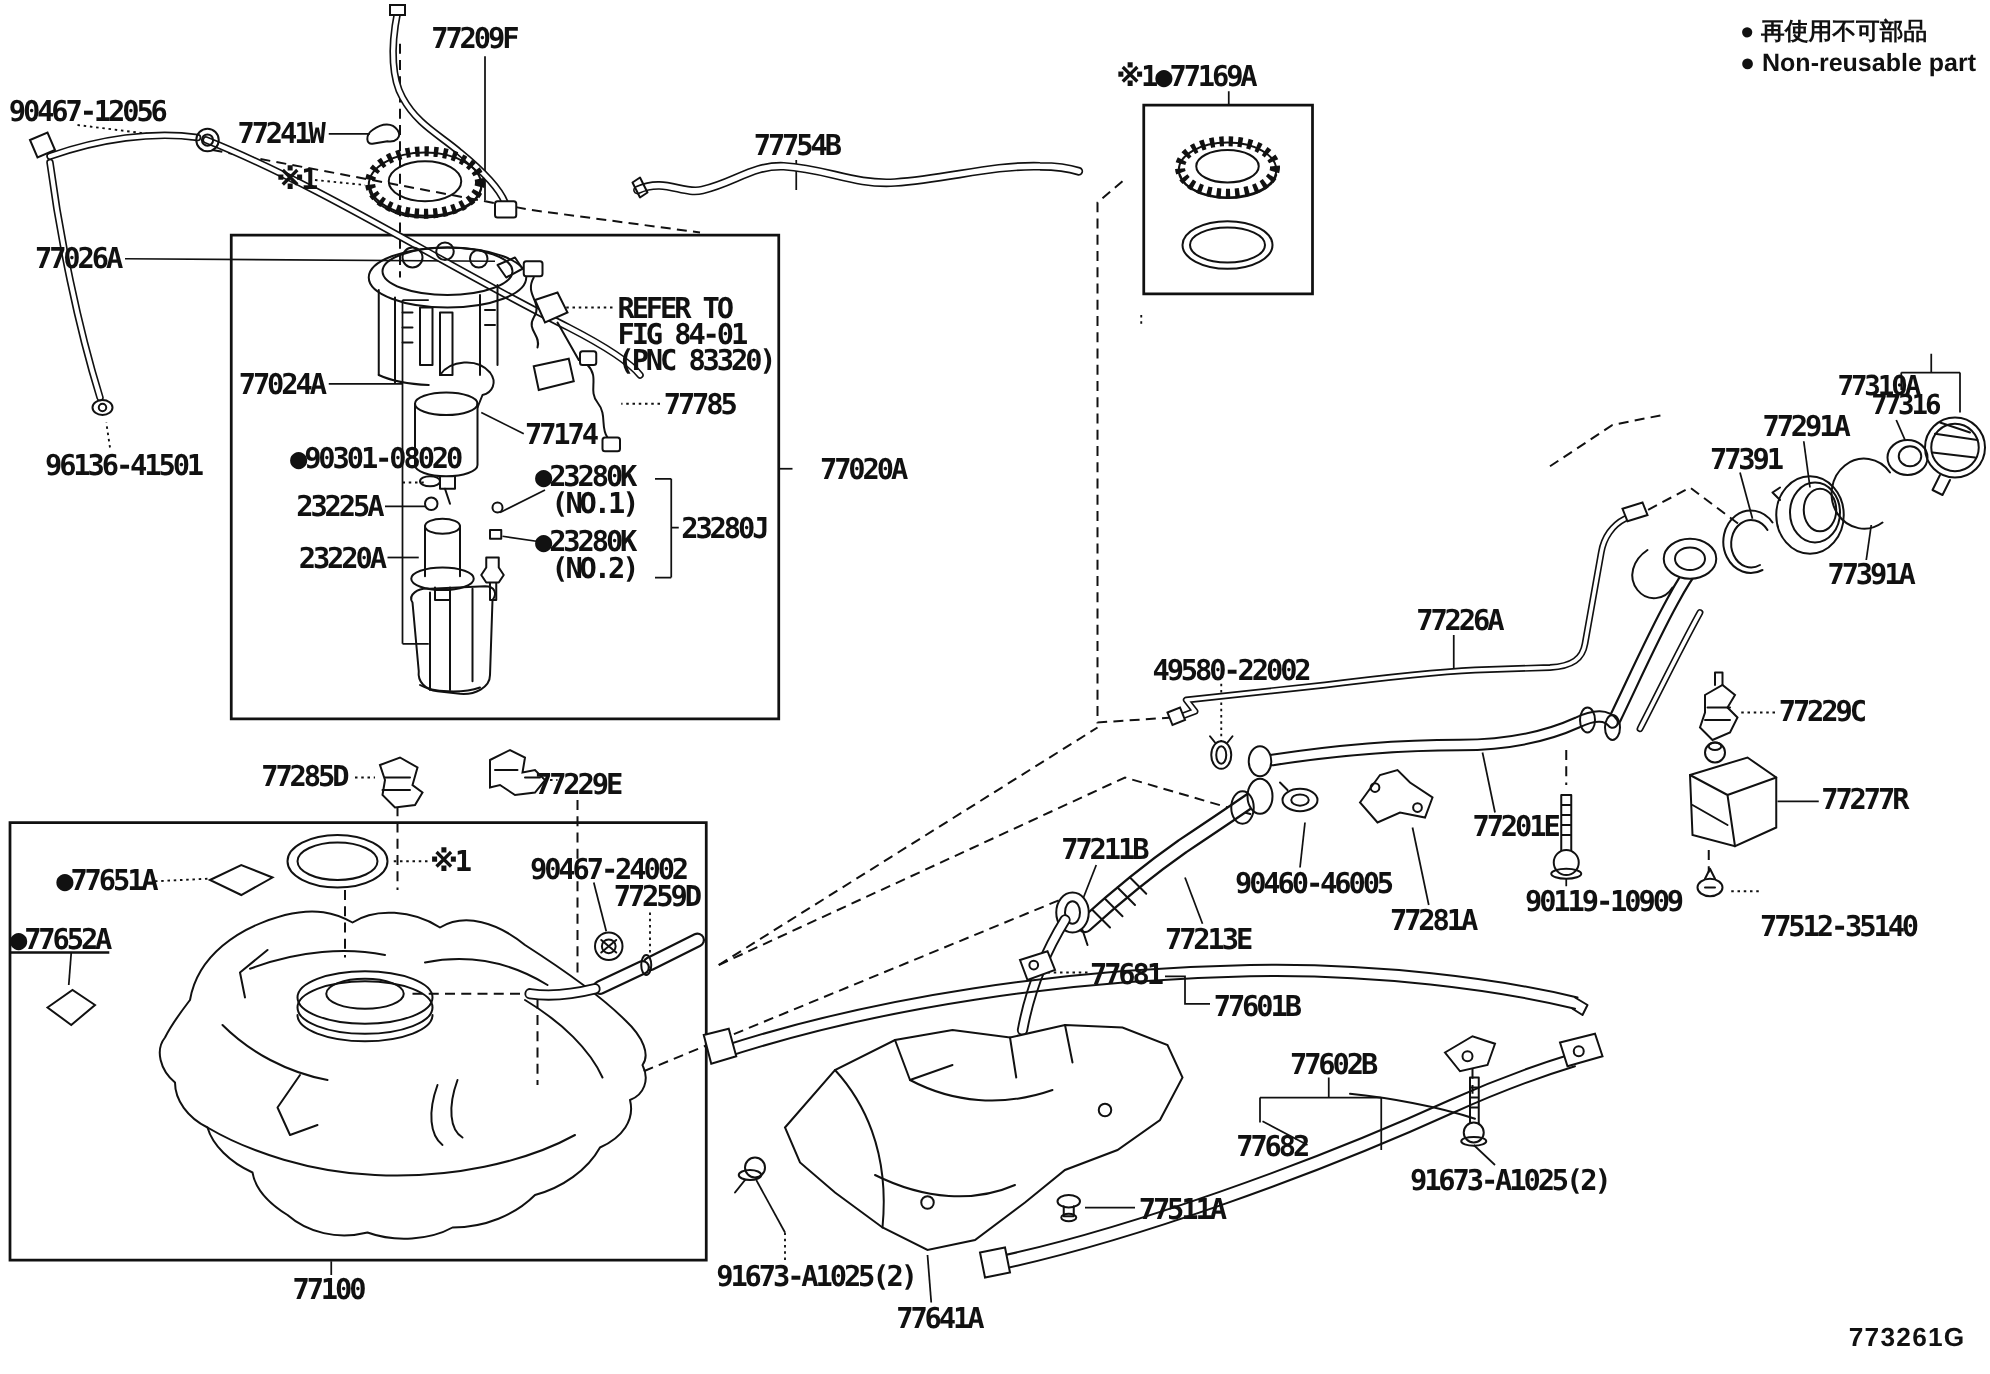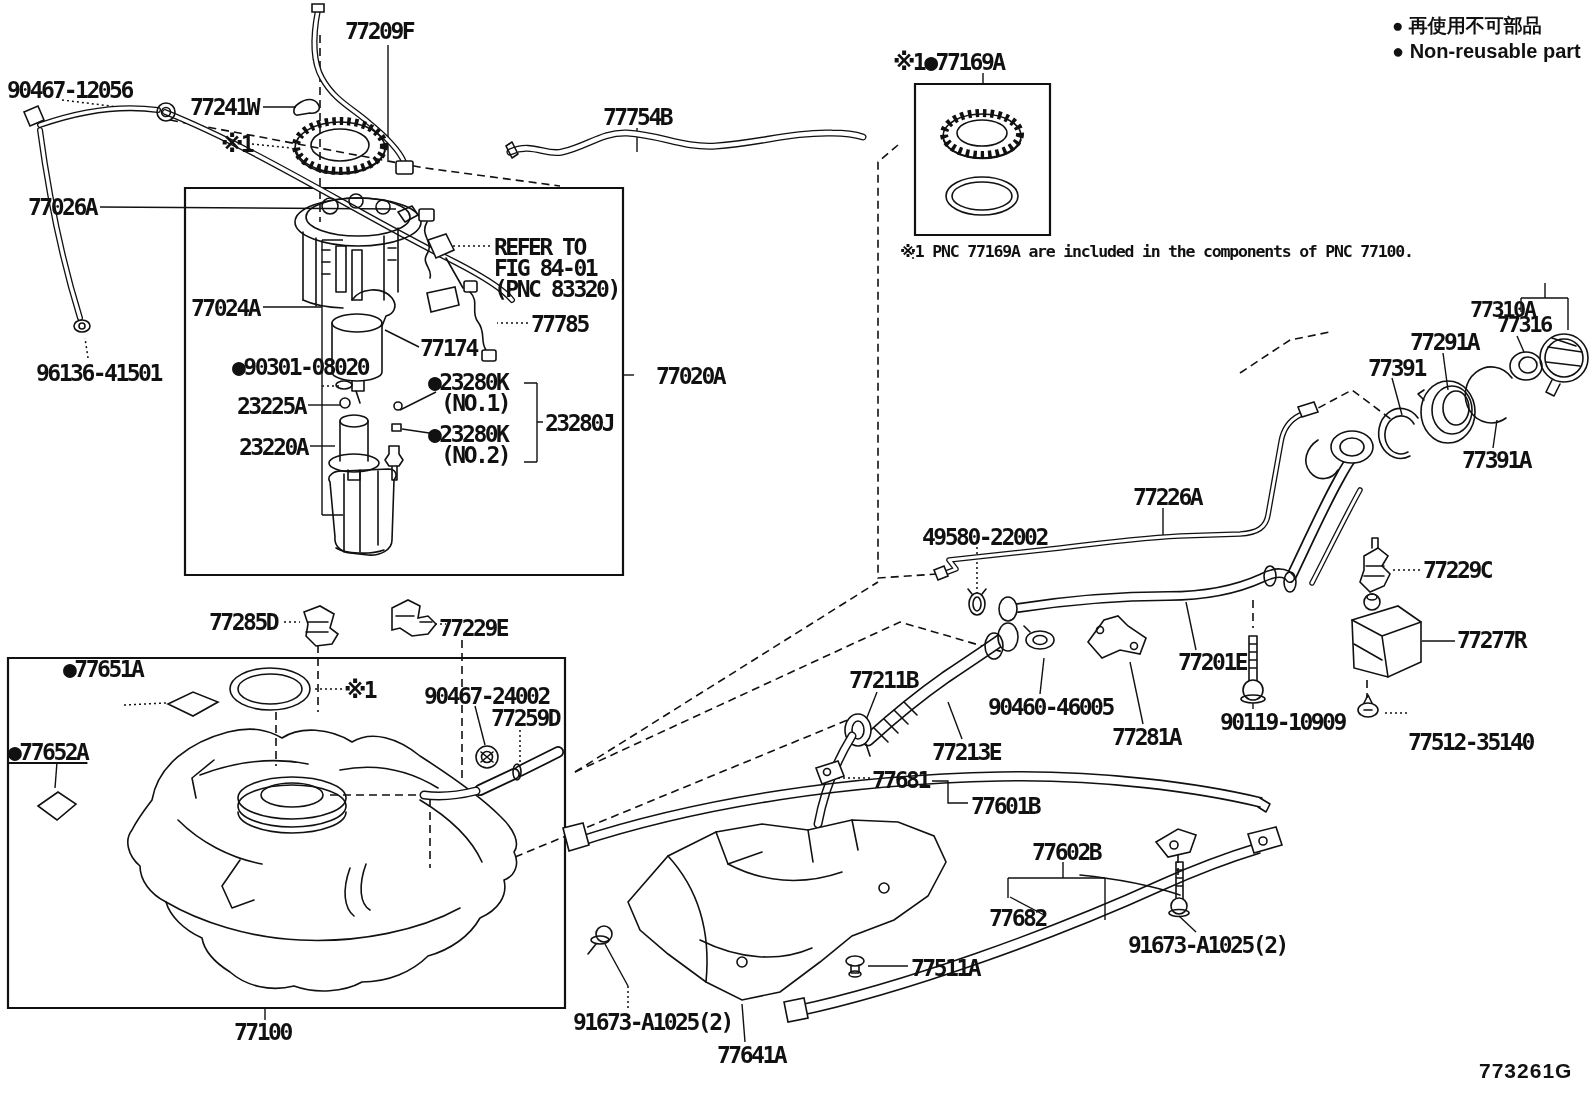--- a/index.html
+++ b/index.html
@@ -425,26 +425,25 @@
       <div class="lbl" style="left: 1112px; top: 726px;">77281A</div>
       <div class="lbl" style="left: 872px; top: 769px;">77681</div>
       <div class="lbl" style="left: 971px; top: 795px;">77601B</div>
       <div class="lbl" style="left: 1032px; top: 841px;">77602B</div>
       <div class="lbl" style="left: 989px; top: 907px;">77682</div>
       <div class="lbl" style="left: 911px; top: 957px;">77511A</div>
       <div class="lbl" style="left: 573px; top: 1011px;">91673-A1025(2)</div>
       <div class="lbl" style="left: 717px; top: 1044px;">77641A</div>
       <div class="lbl" style="left: 1128px; top: 934px;">91673-A1025(2)</div>
       <div class="lbl" style="left: 209px; top: 611px;">77285D</div>
-      <div class="lbl" style="left: 439px; top: 617px;">77229E</div>
-      <div class="lbl" style="left: 45px; top: 658px; margin-left: 18px;">●77651A</div>
+      <div class="lbl" style="left: 428px; top: 617px;">77229E</div>
+      <div class="lbl" style="left: 45px; top: 694px;">●77651A</div>
       <div class="lbl" style="left: 8px; top: 741px; text-decoration: underline;">●77652A</div>
       <div class="lbl" style="left: 344px; top: 679px;">※1</div>
       <div class="lbl" style="left: 424px; top: 685px;">90467-24002</div>
       <div class="lbl" style="left: 491px; top: 707px;">77259D</div>
       <div class="lbl" style="left: 234px; top: 1021px;">77100</div>
     </div>
 
-<div class="lbl small" style="left:900px;top:244px;">※1 PNC 77169A are included in the components of PNC 77100.</div>
 <div class="lbl jp" style="left:1392px;top:16px;">● 再使用不可部品</div>
 <div class="lbl en" style="left:1392px;top:41px;">● Non-reusable part</div>
 <div class="lbl fig" style="left:1479px;top:1060px;">773261G</div>
 </div>
 
 </body></html>

